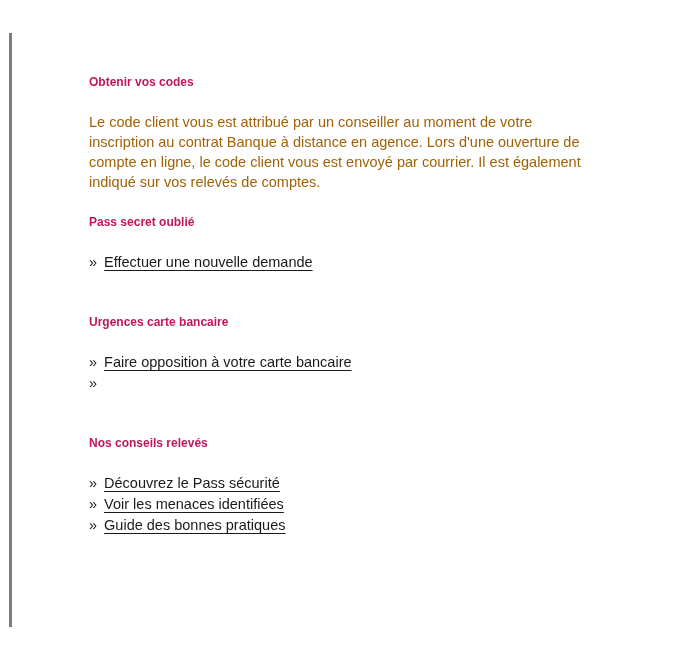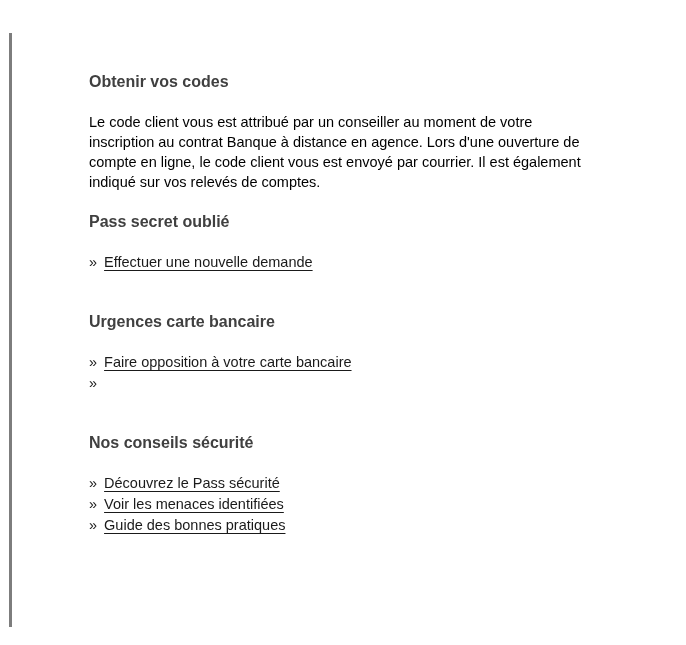--- a/index.html
+++ b/index.html
@@ -22,33 +22,33 @@
     height: 594px;
     background: #7d7d7d;
   }
   .content {
     position: absolute;
     left: 89px;
     top: 72px;
     width: 560px;
   }
   .section-heading {
-    font-size: 16px;
+    font-size: 12px;
     font-weight: 700;
-    color: #404040;
+    color: #be185d;
     line-height: 20px;
     margin: 0 0 20px 0;
   }
   .intro-paragraph {
     margin: 0 0 20px 0;
   }
   .intro-paragraph .para-line {
     font-size: 14.5px;
     line-height: 20px;
-    color: #000000;
+    color: #a16207;
     white-space: nowrap;
   }
   ul.link-list {
     list-style: none;
     margin: 0 0 39px 0;
     padding: 0;
   }
   ul.link-list li {
     display: flex;
     align-items: baseline;
@@ -101,21 +101,21 @@
         <span class="chevron">»</span>
         <a>Faire opposition à votre carte bancaire</a>
       </li>
       <li>
         <span class="chevron">»</span>
       </li>
     </ul>
   </section>
 
   <section>
-    <h2 class="section-heading">Nos conseils sécurité</h2>
+    <h2 class="section-heading">Nos conseils relevés</h2>
     <ul class="link-list">
       <li>
         <span class="chevron">»</span>
         <a>Découvrez le Pass sécurité</a>
       </li>
       <li>
         <span class="chevron">»</span>
         <a>Voir les menaces identifiées</a>
       </li>
       <li>

